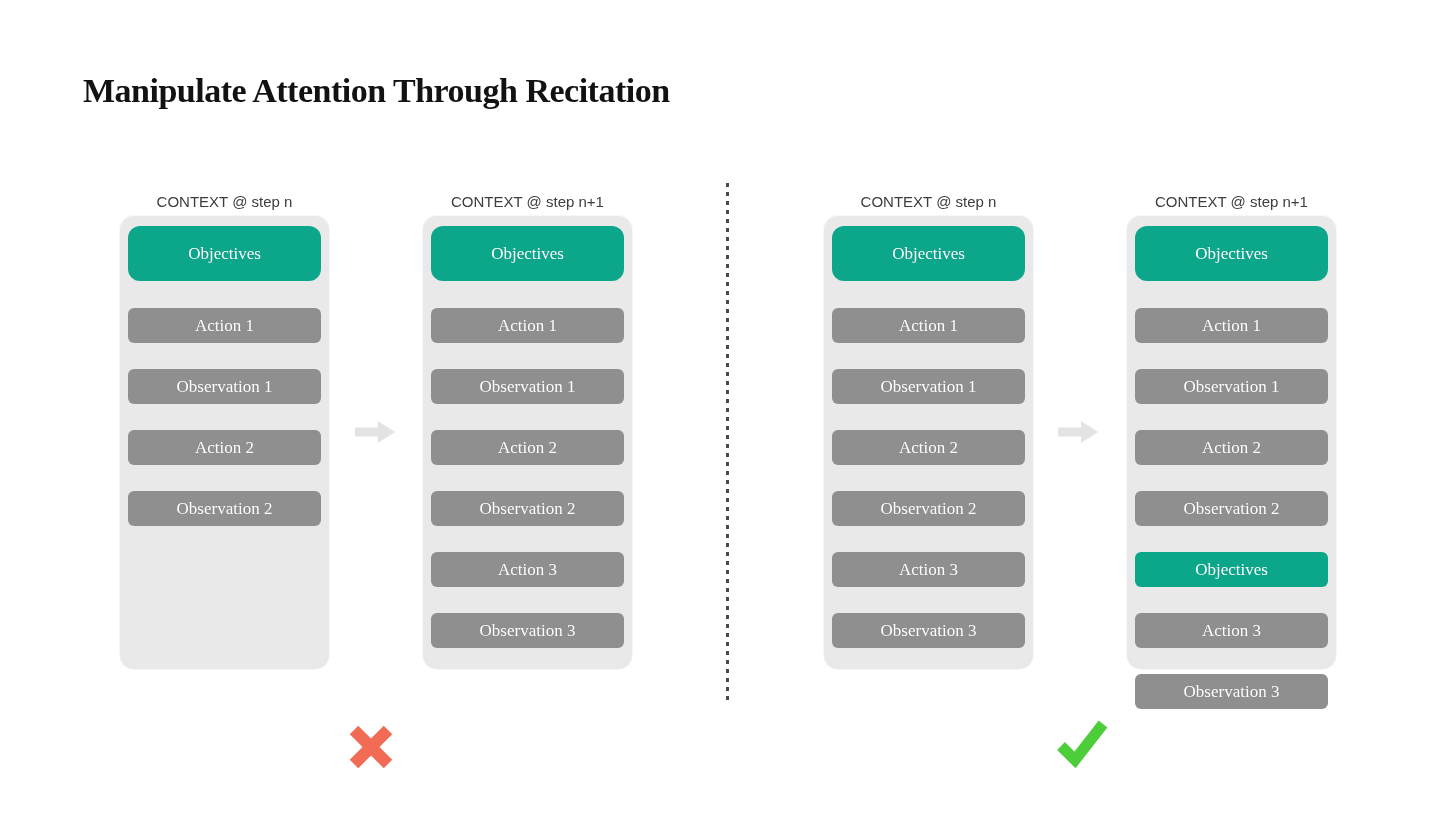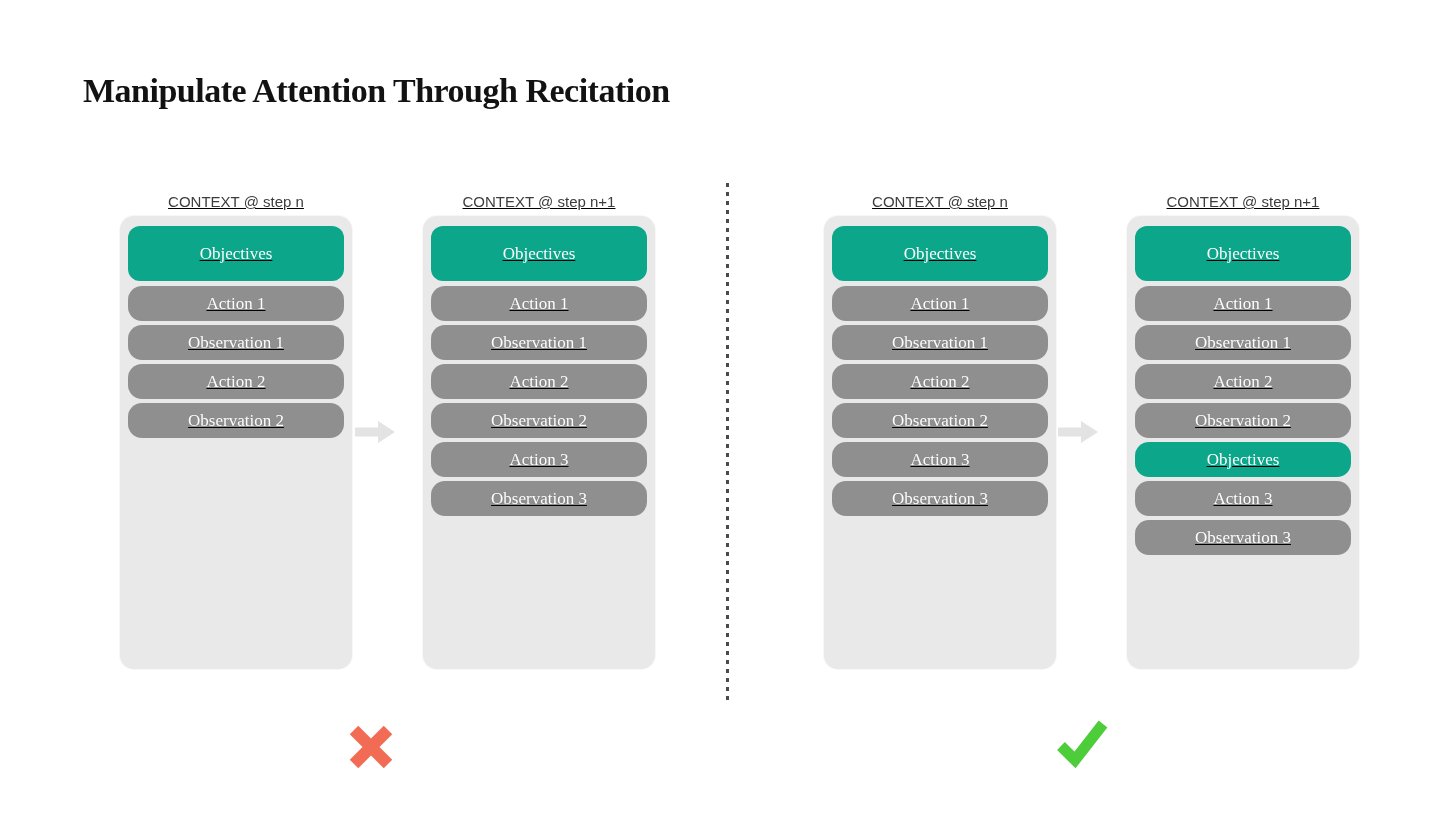--- a/index.html
+++ b/index.html
@@ -17,34 +17,34 @@
   html,body{margin:0;padding:0;}
   body{
     width:1456px;height:819px;position:relative;overflow:hidden;
     background:#ffffff;font-family:"Liberation Sans",sans-serif;
   }
   .title{
     position:absolute;left:75px;top:64px;margin:8px;
     font-family:"Liberation Serif",serif;font-weight:700;font-size:34px;
     color:var(--title-text);letter-spacing:-0.5px;
   }
-  .panel{position:absolute;top:192px;width:232px;text-decoration:underline;}
+  .panel{position:absolute;top:192px;width:209px;}
   .p1{left:120px}.p2{left:423px}.p3{left:824px}.p4{left:1127px}
   .panel-header{
     text-align:center;font-size:15px;line-height:20px;height:20px;
     color:var(--header-text);white-space:nowrap;
   }
   .panel-body{
     margin-top:4px;background:var(--panel-bg);border-radius:14px;
     height:453px;box-sizing:border-box;padding:10px 8px;
-    display:flex;flex-direction:column;gap:4px;
+    display:flex;flex-direction:column;gap:26px;
     box-shadow:0 0 0 1px rgba(0,0,0,0.03);
   }
   .pill{
-    flex:0 0 auto;height:35px;border-radius:14px;
+    flex:0 0 auto;height:35px;border-radius:6px;
     display:flex;align-items:center;justify-content:center;
     color:var(--pill-text);font-family:"Liberation Serif",serif;font-size:17px;
     text-shadow:0 0 1px rgba(0,0,0,0.15);
   }
   .step{background:var(--pill-gray);}
   .objective{background:var(--accent-green);}
   .objective-primary{background:var(--accent-green);height:55px;border-radius:12px;margin-bottom:1px;}
   .arrow{position:absolute;top:420px;color:var(--arrow-gray);}
   .a1{left:355px}.a2{left:1058px}
   .divider{

